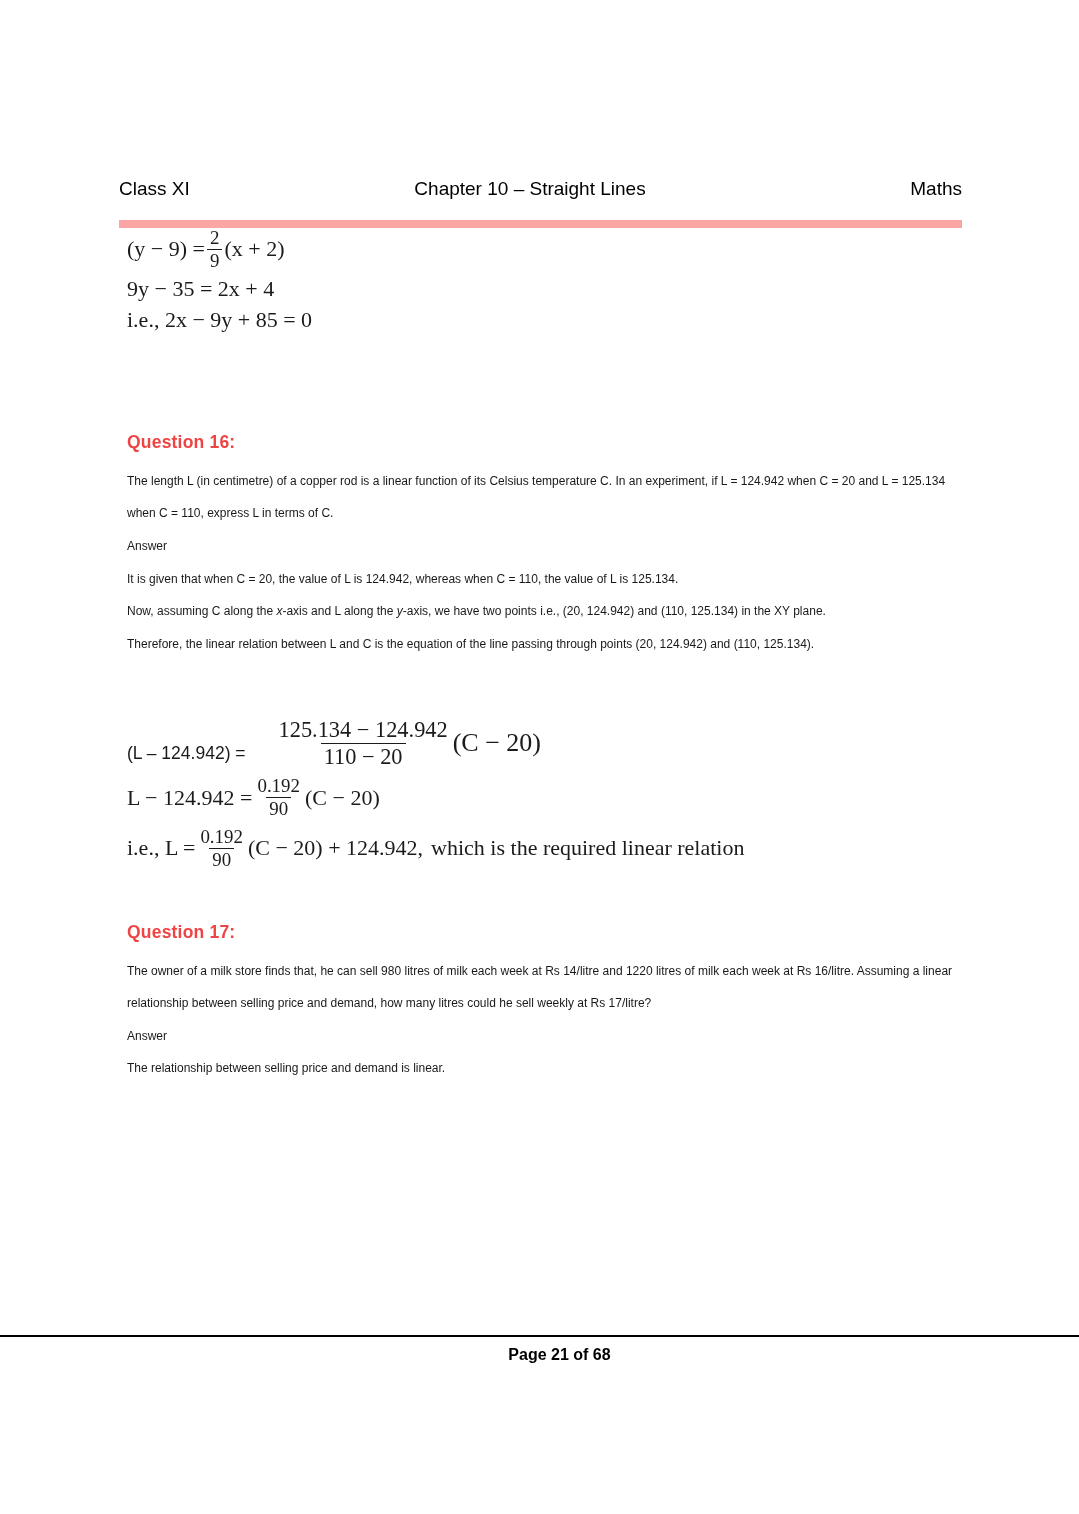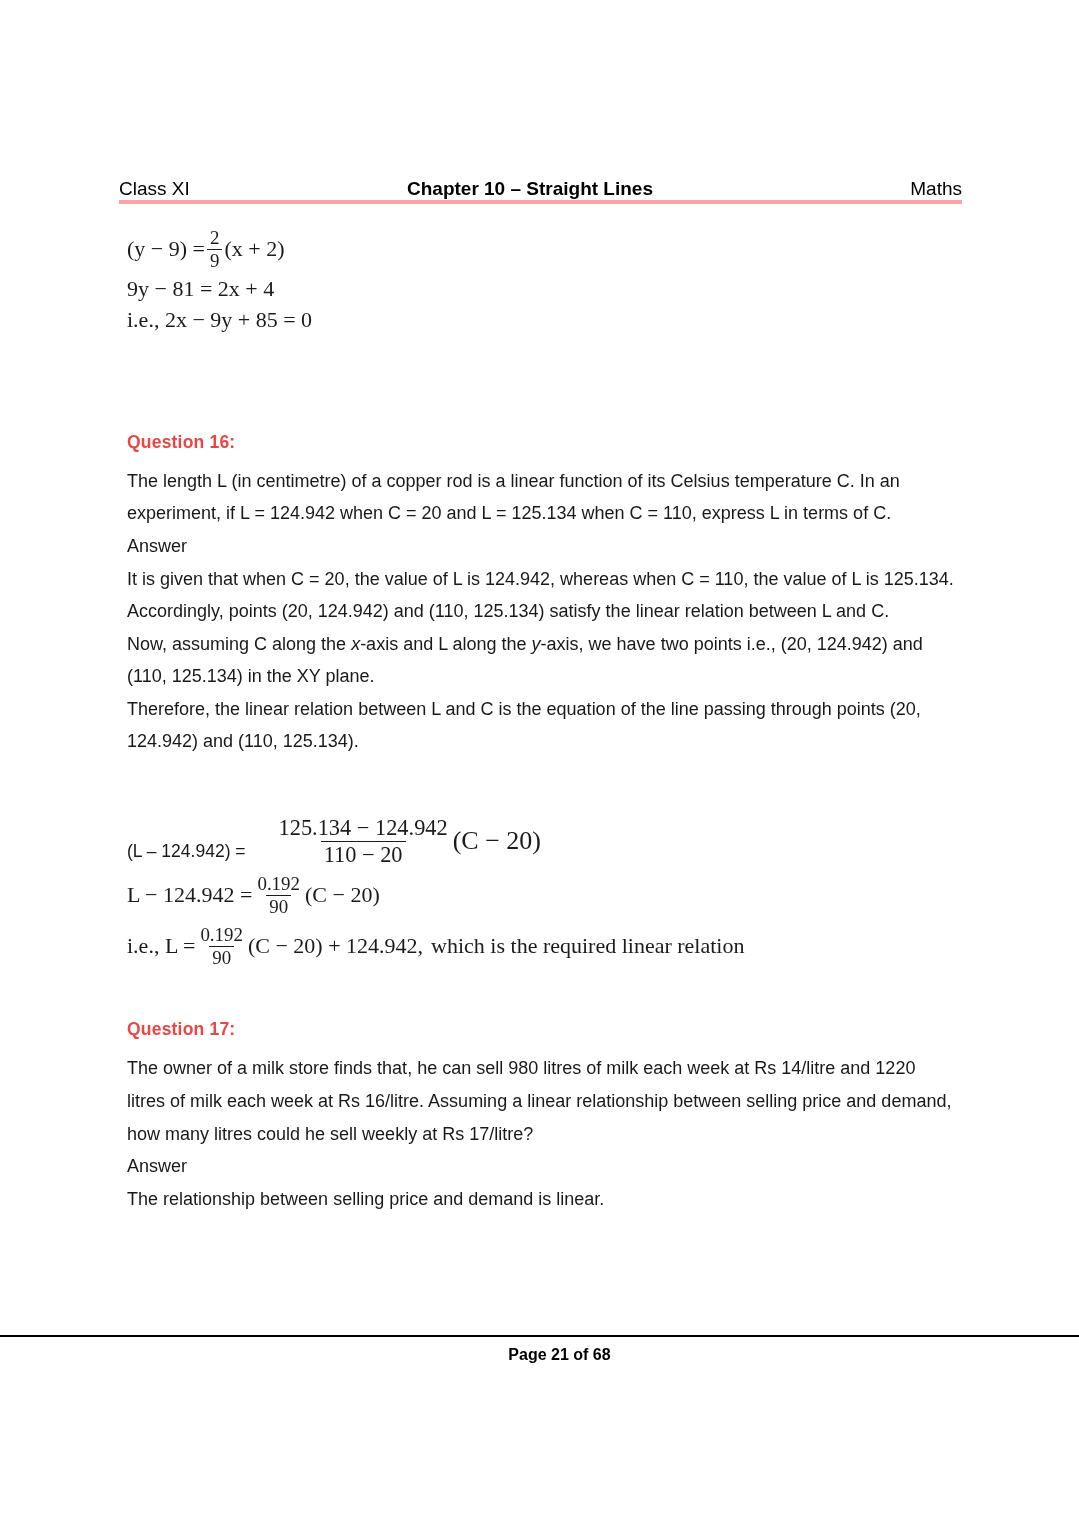--- a/index.html
+++ b/index.html
@@ -29,25 +29,25 @@
   .header {
     position: absolute;
     left: 119px;
     top: 178px;
     width: 843px;
     display: flex;
     align-items: baseline;
     justify-content: space-between;
     font-size: 19px;
     color: #000000;
-    border-bottom: 4px solid #fca5a5;
-    padding-bottom: 0;
+    border-bottom: 8px solid #fca5a5;
+    padding-bottom: 20px;
   }
   .header .h-left  { white-space: nowrap; }
-  .header .h-mid   { white-space: nowrap; position: relative; left: -20px; font-weight: bold; }
+  .header .h-mid   { white-space: nowrap; position: relative; left: -20px; }
   .header .h-right { white-space: nowrap; }
 
   
   .content {
     position: absolute;
     left: 127px;
     top: 228px;
     width: 828px;
   }
 
@@ -88,21 +88,21 @@
   .eq-top .mline.first { margin-bottom: 7px; }
 
   
   .qhead {
     font-size: 17.5px;
     font-weight: bold;
     color: #ef4444;
     letter-spacing: 0.2px;
   }
   .ptext {
-    font-size: 18px;
+    font-size: 12px;
     line-height: 32.6px;
     color: #191919;
   }
   .ptext em { font-style: italic; }
 
   
   .gap-q16 { height: 92px; }
   .gap-after-q16head { height: 12px; }
   .gap-before-frac1 { height: 18px; }
   .gap-between-math { height: 8px; }
@@ -172,38 +172,37 @@
       <div class="mline first">
         <span>(y − 9) =</span>
         <span class="frac">
           <span class="num">2</span>
           <span class="den">9</span>
         </span>
         <span>(x + 2)</span>
       </div>
 
       <div class="mline">
-        <span>9y − 81 = 2x + 4</span>
+        <span>9y − 35 = 2x + 4</span>
       </div>
 
       <div class="mline">
         <span>i.e., 2x − 9y + 85 = 0</span>
       </div>
 
     </div>
 
     <div class="gap-q16"></div>
 
     <div class="qhead">Question 16:</div>
     <div class="gap-after-q16head"></div>
 
     <div class="ptext">The length L (in centimetre) of a copper rod is a linear function of its Celsius temperature C. In an experiment, if L = 124.942 when C = 20 and L = 125.134 when C = 110, express L in terms of C.</div>
     <div class="ptext">Answer</div>
     <div class="ptext">It is given that when C = 20, the value of L is 124.942, whereas when C = 110, the value of L is 125.134.</div>
-    <div class="ptext">Accordingly, points (20, 124.942) and (110, 125.134) satisfy the linear relation between L and C.</div>
 
     <div class="ptext"><span>Now, assuming C along the </span><em>x</em><span>-axis and L along the </span><em>y</em><span>-axis, we have two points i.e., (20, 124.942) and (110, 125.134) in the XY plane.</span></div>
 
     <div class="ptext">Therefore, the linear relation between L and C is the equation of the line passing through points (20, 124.942) and (110, 125.134).</div>
 
     <div class="gap-before-frac1"></div>
 
     <div class="mixed-line">
       <span class="sans-part">(L – 124.942) =</span>
       <span class="serif-part">

